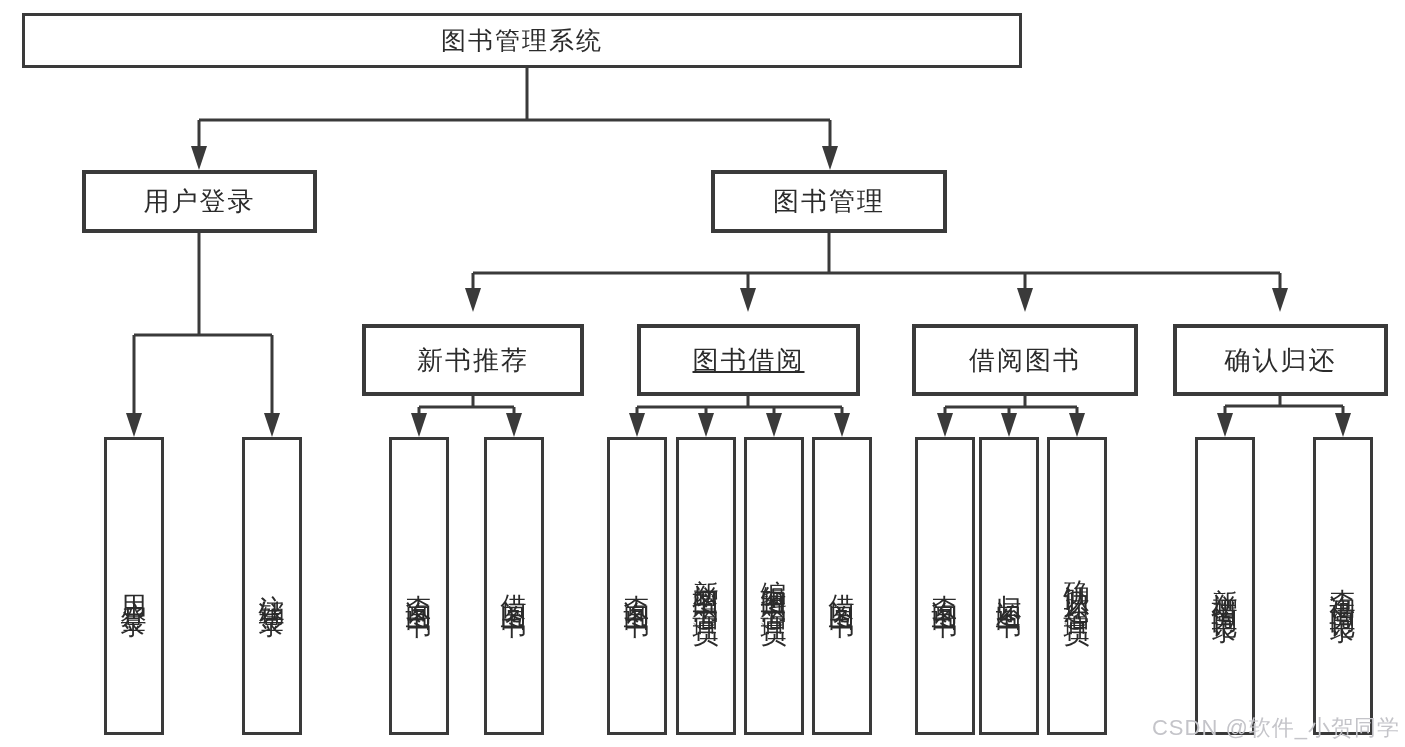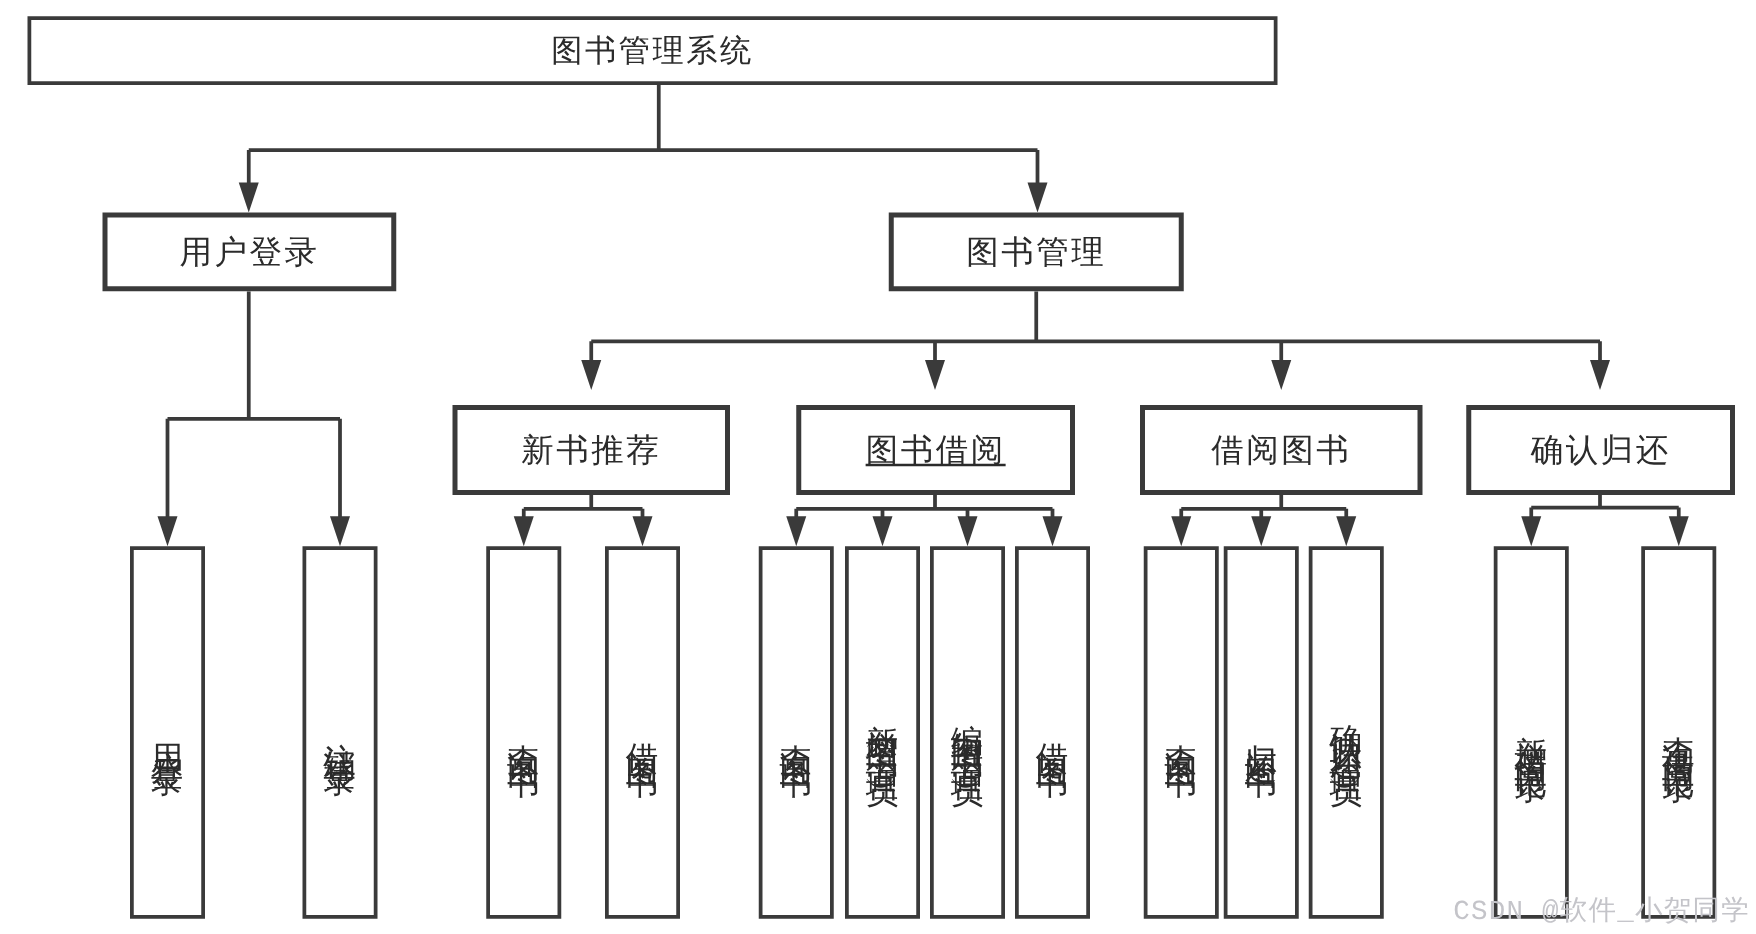--- a/index.html
+++ b/index.html
@@ -69,21 +69,20 @@
   }
   .watermark{
     position:absolute;
     top:713px;
     right:5px;
     font-size:22px;
     letter-spacing:1px;
     color:var(--watermark);
     z-index:5;
     white-space:nowrap;
-    font-family:Liberation Mono, monospace;
   }
 </style>
 </head>
 <body>
 
 <div class="canvas">
 
   <svg class="connector-layer" viewBox="0 0 1405 747" xmlns="http://www.w3.org/2000/svg">
     <path class="conn" d="
       M527 68 V120 M199 120 H830 M199 120 V150 M830 120 V150

